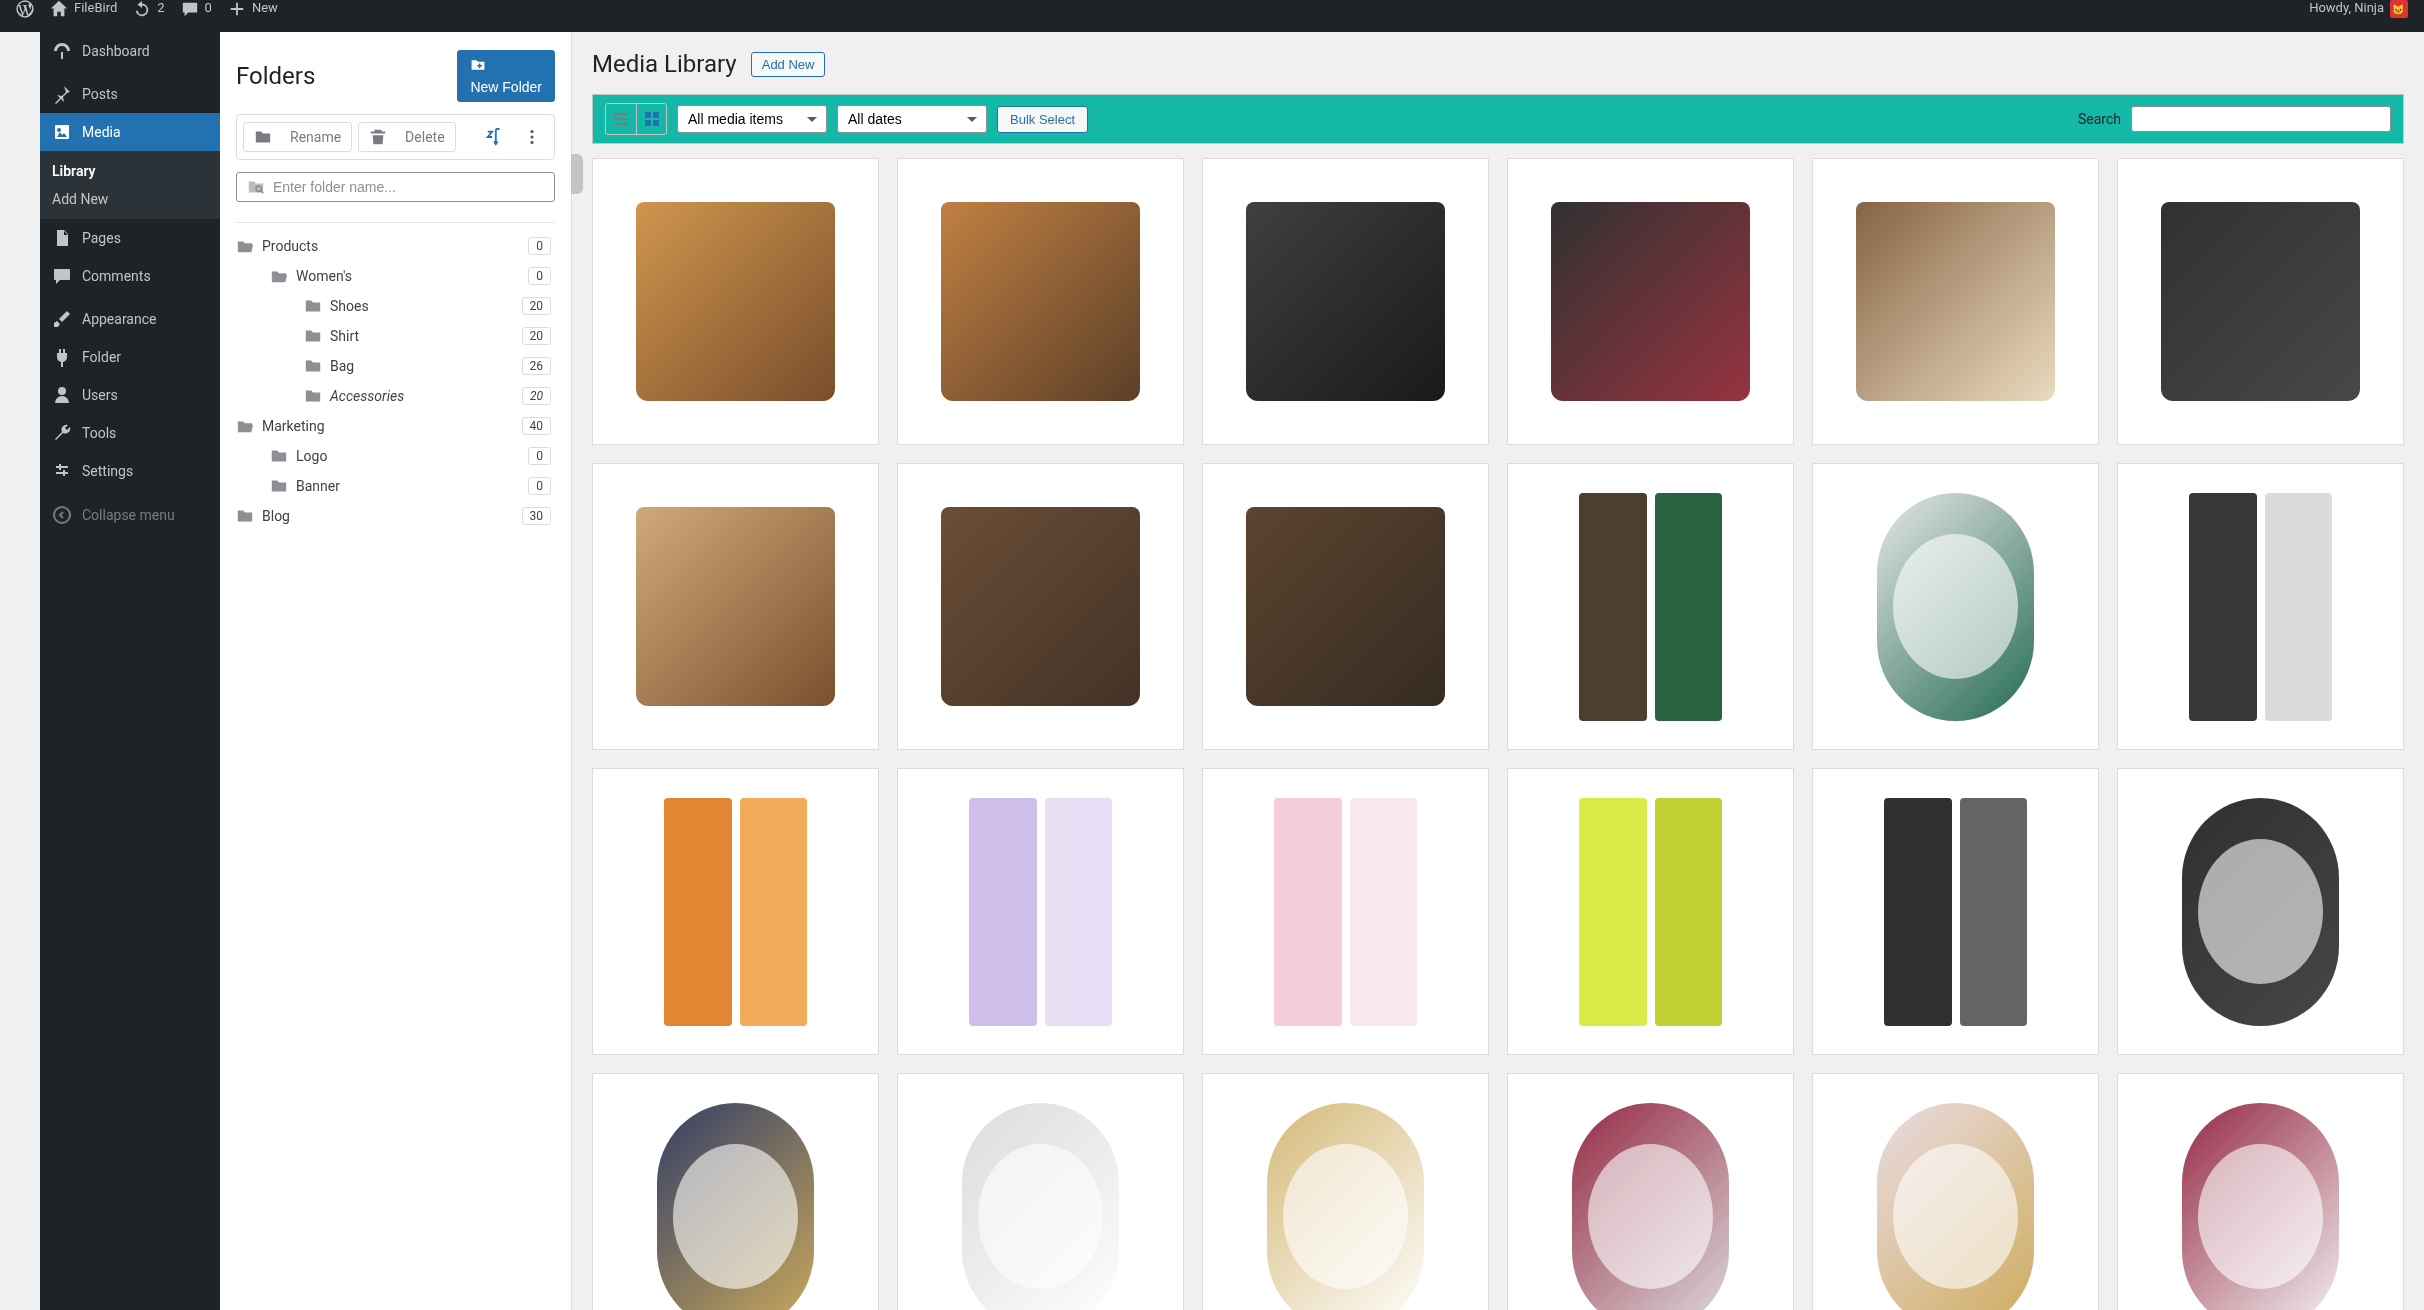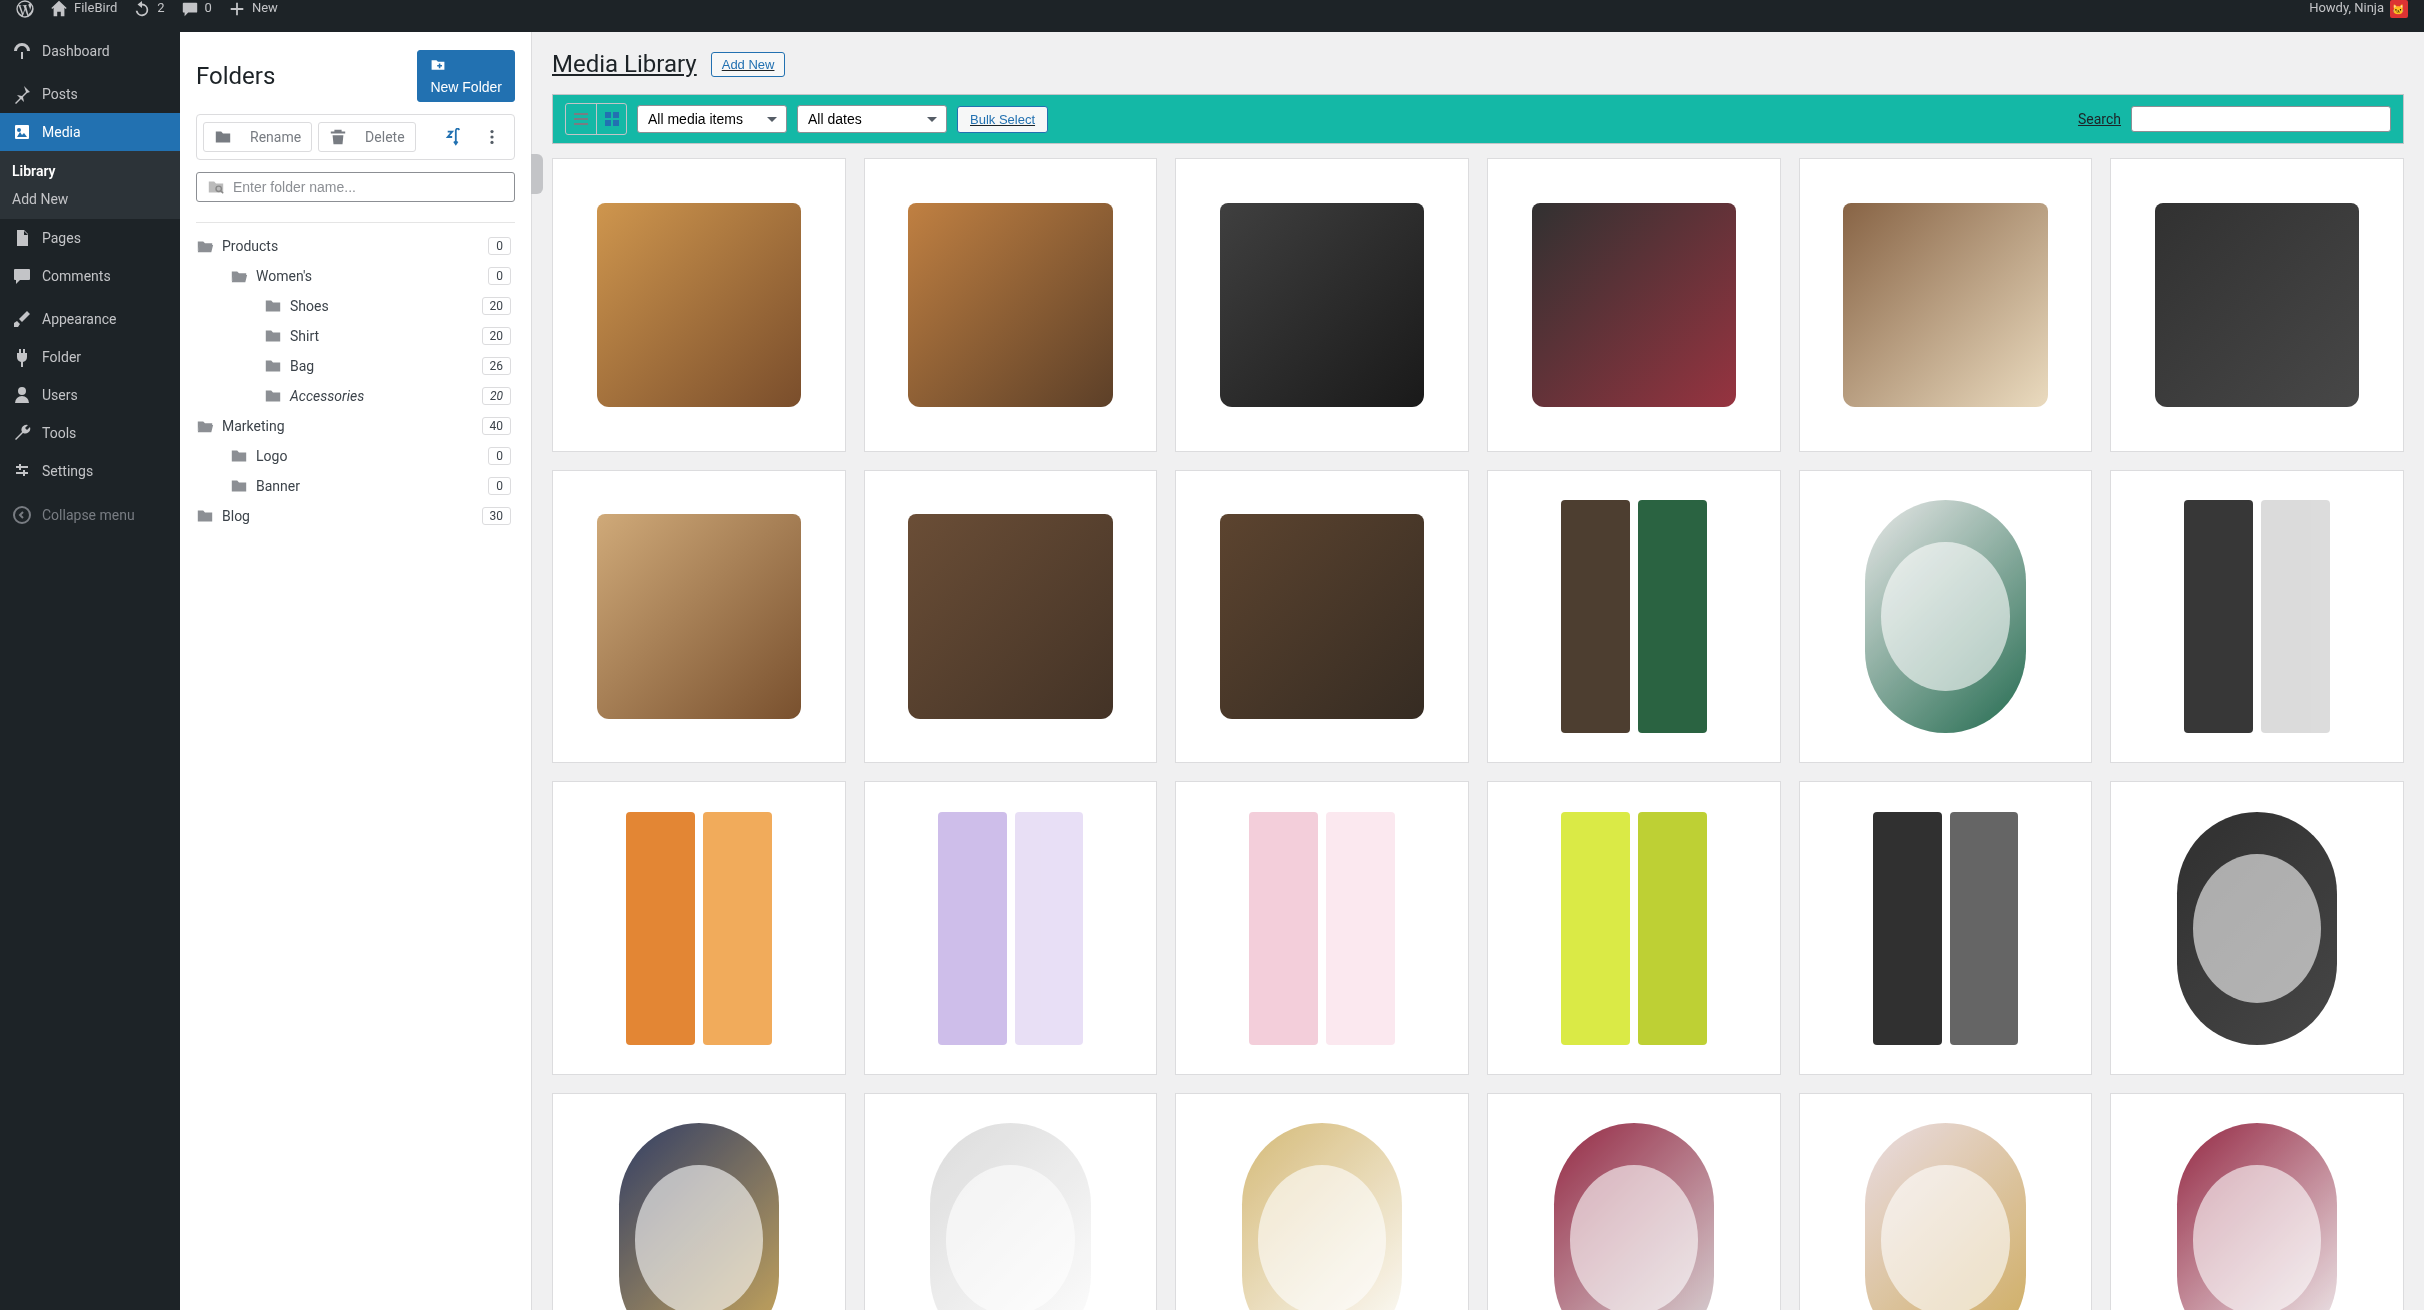--- a/index.html
+++ b/index.html
@@ -7,21 +7,21 @@
   body { display: flex; flex-direction: column; }
 
   
   .adminbar { height: 32px; background: #1d2327; color: #c3c4c7; display: flex; align-items: center; padding: 0 8px; font-size: 13px; }
   .adminbar .ab-item { display: flex; align-items: flex-start; gap: 6px; padding: 0 8px; height: 32px; cursor: pointer; }
   .adminbar .spacer { flex: 1; }
   .adminbar .avatar { width: 18px; height: 18px; background: #d33; border-radius: 2px; display: flex; align-items: center; justify-content: center; font-size: 10px; }
   .adminbar svg { width: 18px; height: 18px; fill: currentColor; }
 
   
-  .main { flex: 1; display: flex; min-height: 0; }
+  .main { flex: 1; display: flex; min-height: 0; margin-left: 40px; }
 
   
   .wp-side { width: 180px; background: #1d2327; color: #c3c4c7; display: flex; flex-direction: column; font-size: 14px; }
   .wp-side .item { display: flex; align-items: center; gap: 10px; padding: 9px 12px; cursor: pointer; position: relative; }
   .wp-side .item.current { background: #2271b1; color: #fff; }
   .wp-side .item.current::after { content: ""; position: absolute; right: -8px; top: 50%; margin-top: -8px; border: 8px solid transparent; border-right-color: #fff; }
   .wp-side .sub { background: #2c3338; padding: 6px 0; }
   .wp-side .sub .subitem { padding: 6px 12px; cursor: pointer; color: #c3c4c7; }
   .wp-side .sub .subitem.active { color: #fff; font-weight: 600; }
   .wp-side .item svg { width: 20px; height: 20px; fill: currentColor; flex-shrink: 0; }
@@ -56,21 +56,21 @@
   .fsearch input::placeholder { color: #8c8f94; }
 
   .divider { border-top: 1px solid #e5e5e5; margin: 6px 0 8px; }
 
   .tree { font-size: 14px; color: #3c434a; }
   .tree .node { display: flex; align-items: center; justify-content: space-between; padding: 6px 4px; cursor: pointer; }
   .tree .node .nl { display: flex; align-items: center; gap: 8px; }
   .tree .node svg { width: 18px; height: 18px; fill: #8c8f94; }
 
   
-  .content { flex: 1; padding: 10px 20px 20px; overflow: auto; background: #f0f0f1; text-decoration: underline; }
+  .content { flex: 1; padding: 10px 20px 20px; overflow: auto; background: #f0f0f1; }
   .content-head { display: flex; align-items: center; gap: 14px; margin: 8px 0 16px; }
   .content-head h1 { font-size: 24px; font-weight: 400; }
   .btn-outline { background: #f6f7f7; color: #2271b1; border: 1px solid #2271b1; border-radius: 3px; padding: 4px 10px; font-size: 13px; cursor: pointer; }
 
   .filterbar { background: #14b8a6; border: 1px solid #c3c4c7; padding: 8px 12px; display: flex; align-items: center; gap: 10px; margin-bottom: 14px; }
   .viewsw { display: flex; border: 1px solid #c3c4c7; border-radius: 3px; overflow: hidden; }
   .viewsw .vbtn { width: 30px; height: 30px; display: flex; align-items: center; justify-content: center; cursor: pointer; color: #787c82; }
   .viewsw .vbtn.active { color: #2271b1; border-left: 1px solid #c3c4c7; }
   .viewsw .vbtn:first-child.active { border-left: none; }
   .viewsw .vbtn svg { width: 20px; height: 20px; fill: currentColor; }

